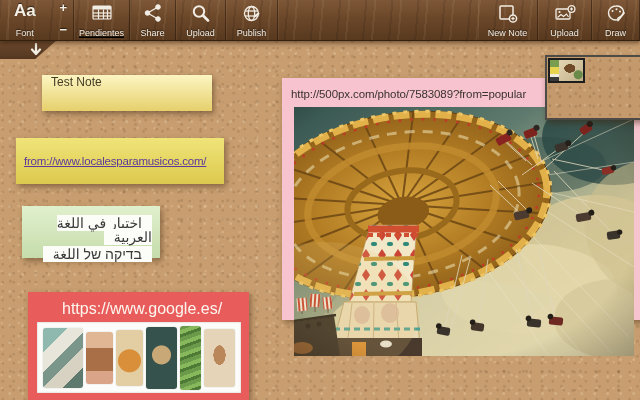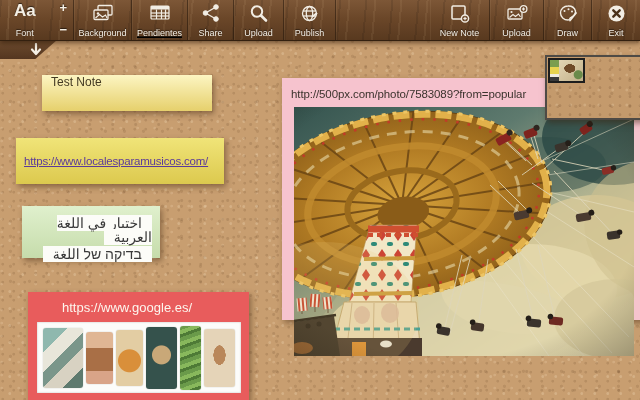--- a/index.html
+++ b/index.html
@@ -54,21 +54,21 @@
   #note-test{left:42px;top:75px;width:170px;height:36px;background:linear-gradient(180deg,#fcf5c2,#e6d06c);display:flex;align-items:flex-start;padding-left:9px;}
   
   #note-link{left:16px;top:138px;width:208px;height:46px;background:linear-gradient(180deg,#f0e478,#dcc94e);display:flex;align-items:center;padding-left:8px;}
   #note-link a{color:#5a3a9a;font-size:11.5px;letter-spacing:-0.2px;text-decoration:underline;}
   
   #note-lang{left:22px;top:206px;width:138px;height:52px;background:linear-gradient(180deg,#e0f0cd,#c6dcab);padding:10px 8px 0 8px;text-align:right;direction:rtl;}
   #note-lang .lang-line{margin-bottom:3px;line-height:13px;}
   #note-lang .hl{background:#fcfcf8;color:#3a3a3a;font-size:14px;padding:0 10px;}
   
   #note-google{left:28px;top:292px;width:221px;height:116px;background:#e85c5c;}
-  #note-google .g-url{color:#fdf6ee;font-size:13px;position:absolute;left:34px;top:8px;}
+  #note-google .g-url{color:#fdf6ee;font-size:16px;position:absolute;left:34px;top:8px;}
   .doodle-strip{position:absolute;left:9px;top:30px;width:204px;height:71px;background:#fcfcfa;display:flex;align-items:center;justify-content:center;gap:3px;box-shadow:inset 0 0 2px rgba(0,0,0,.25);}
   .dp{border-radius:3px;box-shadow:0 0 1px rgba(0,0,0,.4);}
   .dp1{width:40px;height:60px;background:linear-gradient(135deg,#8fb8ae 0 25%,#e8e6da 25% 45%,#7a968a 45% 60%,#d8d2c2 60% 80%,#5e7a6e 80%);}
   .dp2{width:27px;height:52px;background:linear-gradient(180deg,#e0b694 0 30%,#a96f46 30% 75%,#d9a488 75%);}
   .dp3{width:27px;height:56px;background:radial-gradient(circle at 50% 55%,#d98f3a 0 11px,#e3cda3 12px);}
   .dp4{width:31px;height:62px;background:radial-gradient(circle at 50% 45%,#c9a878 0 9px,#35524c 10px);}
   .dp5{width:21px;height:64px;background:repeating-linear-gradient(160deg,#6a9a4a 0 4px,#88b85c 4px 8px,#4e7a36 8px 11px);}
   .dp6{width:31px;height:58px;background:radial-gradient(ellipse 10px 16px at 50% 45%,#b9875a 0 60%,#e5d4b8 62%);}
   
   #note-photo{left:282px;top:78px;width:365px;height:242px;background:#f6c3ce;z-index:1;}
@@ -101,31 +101,20 @@
       <div class="aa-col">
         <span class="aa-sample">Aa</span>
         <span class="tb-label">Font</span>
       </div>
       <div class="fontsize-col">
         <span class="fs-btn">+</span>
         <span class="fs-btn">−</span>
       </div>
     </div>
 
-    <div class="tb-item" style="width:58px;">
-      <span class="tb-ico">
-        <svg width="22" height="18" viewBox="0 0 22 18" fill="none" stroke="#f2ede4" stroke-width="1.3">
-          <rect x="6" y="1.5" width="14" height="9.5" rx="1"></rect>
-          <rect x="2" y="6" width="14" height="9.5" rx="1" fill="#6b4729"></rect>
-          <circle cx="6" cy="9.5" r="1.2" fill="#f2ede4" stroke="none"></circle>
-          <path d="M3.5 14 l4 -3.5 3 2.5 3 -2 1.5 3" stroke-width="1.1"></path>
-        </svg>
-      </span>
-      <span class="tb-label">Background</span>
-    </div>
 
     <div class="tb-item" style="width:56px;text-decoration:underline;">
       <span class="tb-ico">
         <svg width="22" height="18" viewBox="0 0 22 18" fill="none" stroke="#f2ede4" stroke-width="1.2">
           <rect x="2" y="2" width="18" height="13" rx="1"></rect>
           <rect x="2" y="2" width="18" height="3.5" fill="#f2ede4" stroke="none"></rect>
           <line x1="2" y1="9" x2="20" y2="9"></line>
             <line x1="2" y1="12" x2="20" y2="12"></line>
           <line x1="7.5" y1="5.5" x2="7.5" y2="15"></line>
             <line x1="12.5" y1="5.5" x2="12.5" y2="15"></line>
@@ -205,44 +194,34 @@
           <path d="M10 2 a7.5 7 0 1 0 0 14 c2 0 1.5 -2 3 -2.5 a7.5 7 0 0 0 4.5 -6.5 a7.5 7 0 0 0 -7.5 -5 z"></path>
           <circle cx="6.5" cy="7" r="1" fill="#f2ede4" stroke="none"></circle>
           <circle cx="10.5" cy="5.2" r="1" fill="#f2ede4" stroke="none"></circle>
           <circle cx="14" cy="7.5" r="1" fill="#f2ede4" stroke="none"></circle>
           <line x1="12" y1="16.5" x2="18" y2="9" stroke-width="1.8" stroke-linecap="round"></line>
         </svg>
       </span>
       <span class="tb-label">Draw</span>
     </div>
 
-    <div class="tb-item" style="width:48px;border-right:none;">
-      <span class="tb-ico">
-        <svg width="19" height="19" viewBox="0 0 19 19">
-          <circle cx="9.5" cy="9.5" r="8" fill="#f2ede4"></circle>
-          <path d="M6.3 6.3 L12.7 12.7 M12.7 6.3 L6.3 12.7" stroke="#4a3категория018" stroke-width="2.4" stroke-linecap="round"></path>
-          <path d="M6.3 6.3 L12.7 12.7 M12.7 6.3 L6.3 12.7" stroke="#4a3018" stroke-width="2.4" stroke-linecap="round"></path>
-        </svg>
-      </span>
-      <span class="tb-label">Exit</span>
-    </div>
   </div>
 
   <div id="toolbar-tab">
     <svg width="12" height="13" viewBox="0 0 12 13">
       <path d="M6 1 v8 M2 6.5 l4 4.5 l4 -4.5" fill="none" stroke="#f5f0e6" stroke-width="2.2" stroke-linecap="round" stroke-linejoin="round"></path>
     </svg>
   </div>
 
   <div class="note" id="note-test">
     <span class="note-text">Test Note</span>
   </div>
 
   <div class="note" id="note-link">
-    <a href="#">https://www.localesparamusicos.com/</a>
+    <a href="#">from://www.localesparamusicos.com/</a>
   </div>
 
   <div class="note" id="note-lang">
     <div class="lang-line"><span class="hl">اختبار في اللغة العربية</span></div>
     <div class="lang-line"><span class="hl">בדיקה של اللغة</span></div>
   </div>
 
   <div class="note" id="note-google">
     <span class="g-url">https://www.google.es/</span>
     <div class="doodle-strip">

